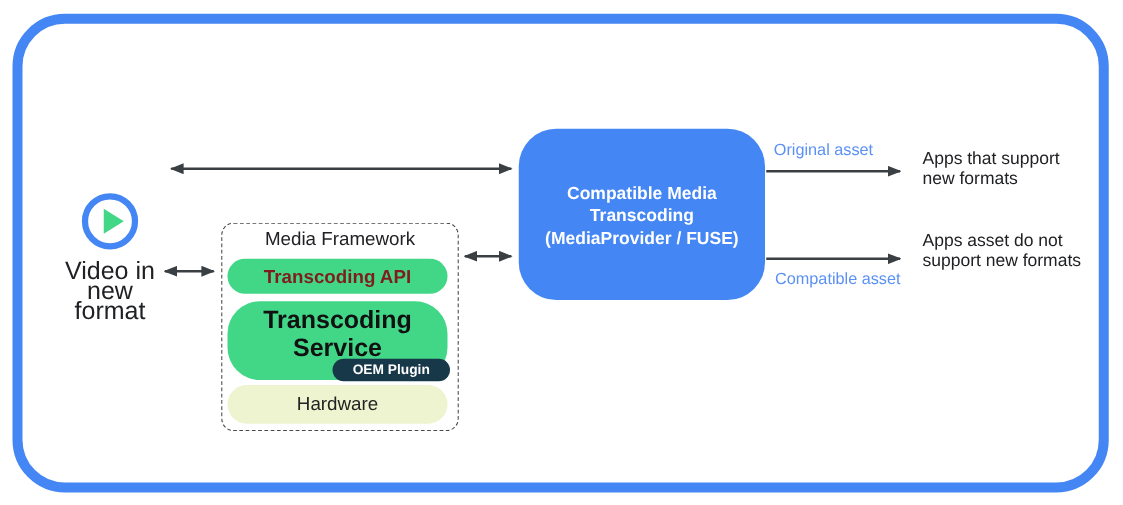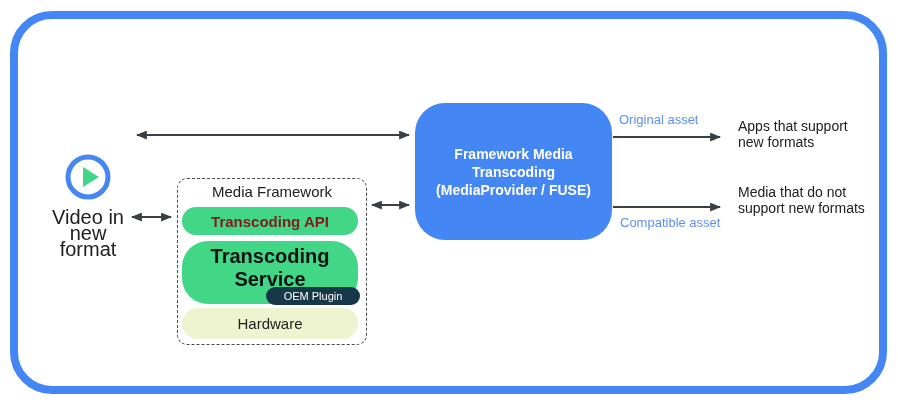--- a/index.html
+++ b/index.html
@@ -68,21 +68,21 @@
   }
   #transcoding-service-pill {
     left: 182px; top: 241px; width: 176px; height: 63px;
     background: #41d787; border-radius: 26px;
     font-weight: bold; font-size: 20px; color: #111;
   }
   #transcoding-service-pill .pill-text { margin-bottom: 10px; }
   #oem-plugin-pill {
     left: 266px; top: 287px; width: 94px; height: 18px;
     background: #173849; border-radius: 9px;
-    font-weight: normal; font-size: 11px; color: #ffffff;
+    font-weight: bold; font-size: 11px; color: #ffffff;
   }
   #hardware-pill {
     left: 182px; top: 308px; width: 176px; height: 31px;
     background: #edf4cf; border-radius: 16px;
     font-size: 15px; color: #222;
   }
 
   
   #transcoder-box {
     left: 415px; top: 103px;
@@ -147,31 +147,31 @@
 
   <div class="abs pill" id="oem-plugin-pill">
     <span>OEM Plugin</span>
   </div>
 
   <div class="abs pill" id="hardware-pill">
     <span>Hardware</span>
   </div>
 
   <div class="abs" id="transcoder-box">
-    <div class="preline">Framework Media
+    <div class="preline">Compatible Media
 Transcoding
 (MediaProvider / FUSE)</div>
   </div>
 
   <div class="abs asset-label" id="original-asset-label">Original asset</div>
   <div class="abs asset-label" id="transcoded-asset-label">Compatible asset</div>
 
   <div class="abs apps-label preline" id="apps-support-label">Apps that support
 new formats</div>
-  <div class="abs apps-label preline" id="apps-no-support-label">Media that do not
+  <div class="abs apps-label preline" id="apps-no-support-label">Apps asset do not
 support new formats</div>
 
   <svg class="abs" id="arrow-layer" viewBox="0 0 898 404">
     <defs>
       <marker id="ah" viewBox="0 0 10 8" refX="9" refY="4" markerWidth="11" markerHeight="9" orient="auto-start-reverse" markerUnits="userSpaceOnUse">
         <path d="M0,0 L10,4 L0,8 z" fill="#3a3f44"></path>
       </marker>
     </defs>
     <line x1="137" y1="135" x2="409" y2="135" stroke="#3a3f44" stroke-width="2" marker-start="url(#ah)" marker-end="url(#ah)"></line>
     <line x1="132" y1="217" x2="171" y2="217" stroke="#3a3f44" stroke-width="2" marker-start="url(#ah)" marker-end="url(#ah)"></line>

